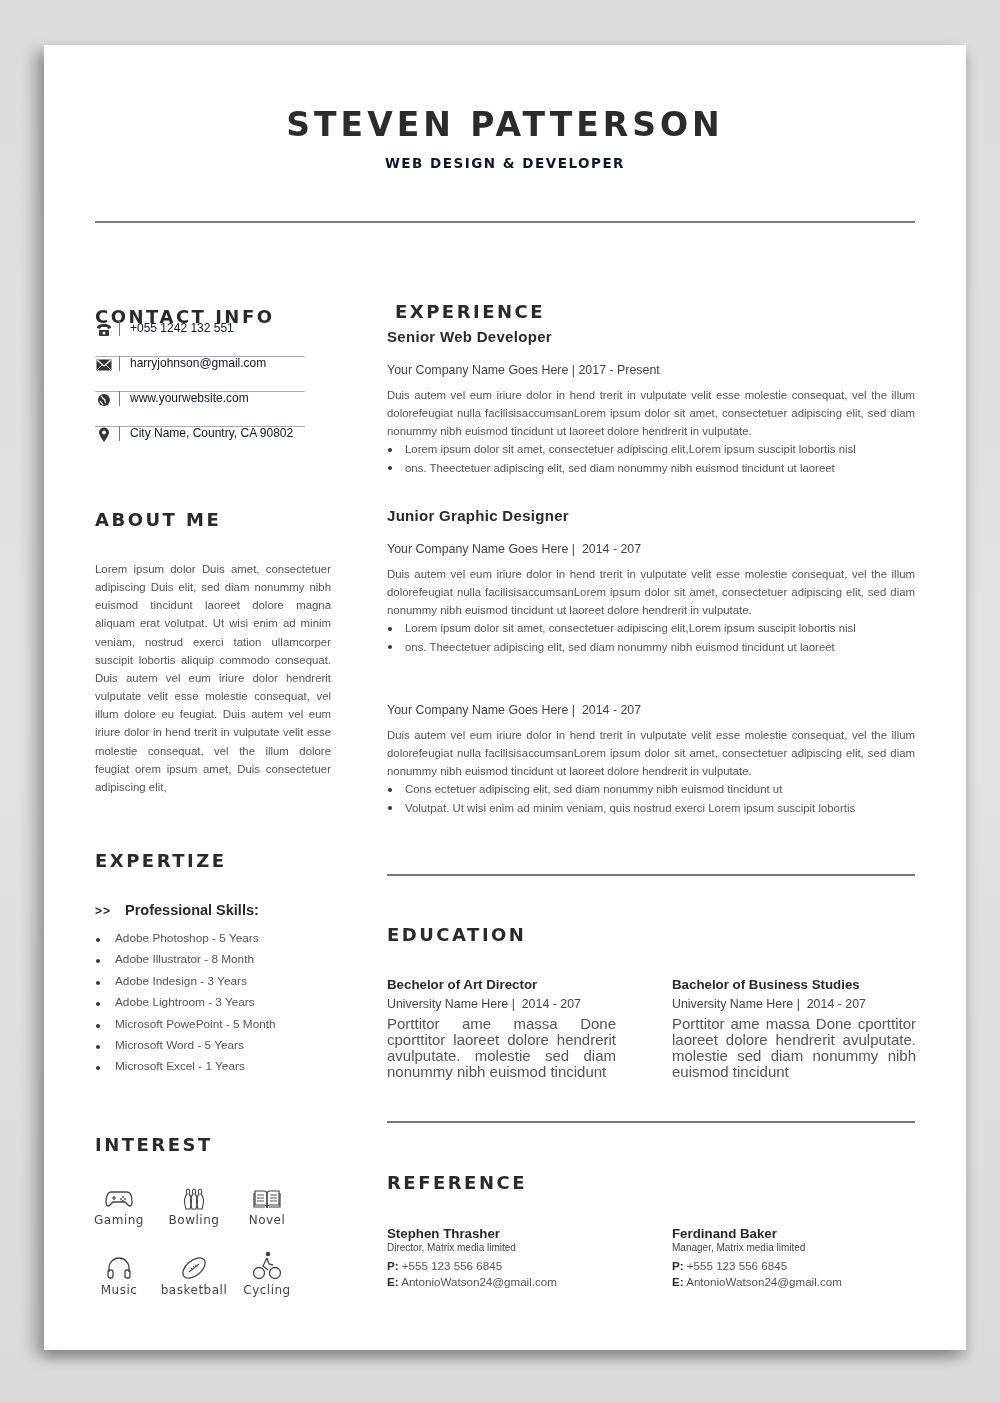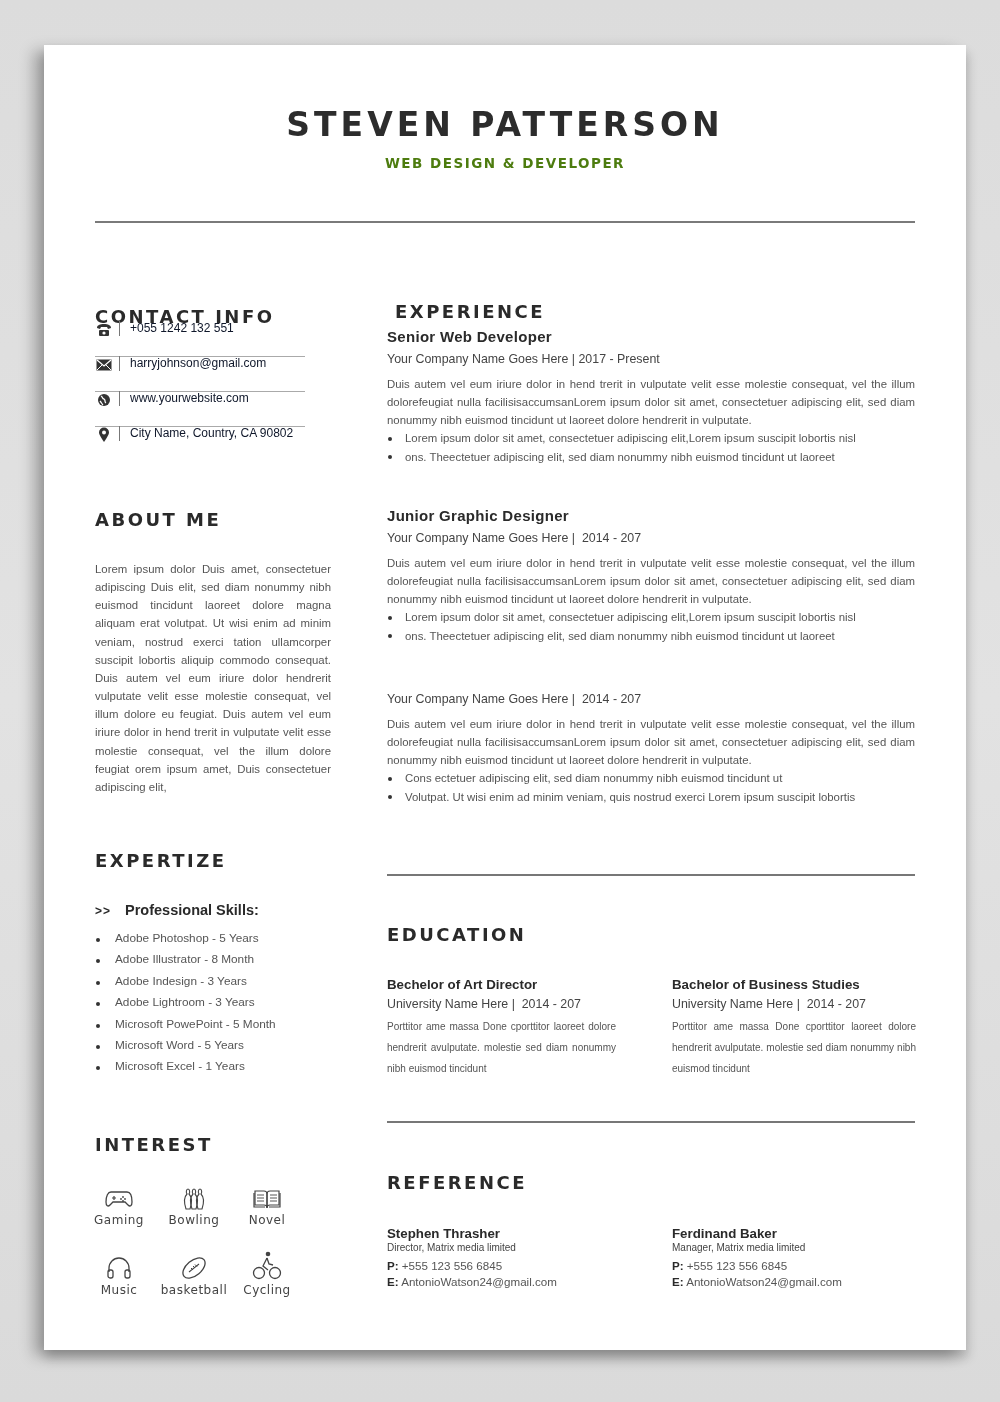--- a/index.html
+++ b/index.html
@@ -17,21 +17,21 @@
   }
   .abs { position: absolute; }
   .name {
     left: 0; width: 922px; top: 60px; text-align: center;
     font-family: "DejaVu Sans", sans-serif; font-size: 33px; font-weight: bold;
     letter-spacing: 4px; color: #2c2c2c;
   }
   .job-title {
     left: 0; width: 922px; top: 110px; text-align: center;
     font-family: "DejaVu Sans", sans-serif; font-size: 13.5px; font-weight: bold;
-    letter-spacing: 1.5px; color: #4d7c0f;
+    letter-spacing: 1.5px; color: #0f172a;
   }
   .hr { height: 2px; background: #7a7a7a; }
   .hr-thin { height: 1.5px; background: #777; }
   .section-heading {
     font-family: "DejaVu Sans", sans-serif; font-size: 18px; font-weight: bold;
     letter-spacing: 2.5px; color: #2a2a2a; white-space: nowrap;
   }
   
   .contact-row {
     left: 51px; width: 210px; height: 35px; display: flex; align-items: flex-start;
@@ -50,30 +50,30 @@
   .skills-list { left: 51px; top: 883px; margin: 0; padding: 0; list-style: none; }
   .skills-list li { font-size: 11.8px; color: #555; height: 21.4px; line-height: 21.4px; position: relative; padding-left: 20px; white-space: nowrap; }
   .skills-list li::before { content: ""; position: absolute; left: 1px; top: 10px; width: 4px; height: 4px; border-radius: 50%; background: #333; }
   
   .interest-item { width: 80px; text-align: center; }
   .interest-item svg { display: block; margin: 0 auto; }
   .interest-item .lbl { font-family: "DejaVu Sans", sans-serif; font-size: 12px; color: #444; letter-spacing: 0.5px; margin-top: 3px; white-space: nowrap; }
   
   .exp { left: 343px; width: 528px; }
   .exp .role { font-size: 15px; font-weight: bold; color: #2a2a2a; letter-spacing: 0.3px; }
-  .exp .company { font-size: 12.4px; color: #444; margin-top: 7px; white-space: pre; }
+  .exp .company { font-size: 12.4px; color: #444; margin-top: 18px; white-space: pre; }
   .exp .desc { font-size: 11.4px; line-height: 18px; color: #555; text-align: justify; margin-top: 9px; }
   .exp ul { margin: 0; padding: 0; list-style: none; }
   .exp li { font-size: 11.4px; line-height: 18.5px; color: #555; position: relative; padding-left: 18px; white-space: nowrap; }
   .exp li::before { content: ""; position: absolute; left: 1px; top: 7.5px; width: 4px; height: 4px; border-radius: 50%; background: #333; }
   
   .edu { width: 244px; }
   .edu .degree { font-size: 13.3px; font-weight: bold; color: #2a2a2a; white-space: nowrap; }
   .edu .school { font-size: 12.4px; color: #444; margin-top: 5px; white-space: pre; }
-  .edu .desc { font-size: 10px; line-height: 21px; color: #555; text-align: justify; margin-top: 5px; }
+  .edu .desc { font-size: 15px; line-height: 16px; color: #555; text-align: justify; margin-top: 5px; }
   
   .ref { width: 244px; }
   .ref .rname { font-size: 13.3px; font-weight: bold; color: #2a2a2a; white-space: nowrap; }
   .ref .rtitle { font-size: 10px; color: #444; margin-top: 1px; white-space: nowrap; }
   .ref .line { font-size: 11.6px; color: #555; margin-top: 6px; white-space: nowrap; }
   .ref .line + .line { margin-top: 3px; }
   .ref .line b { color: #2a2a2a; }
 </style>
 </head>
 <body>

